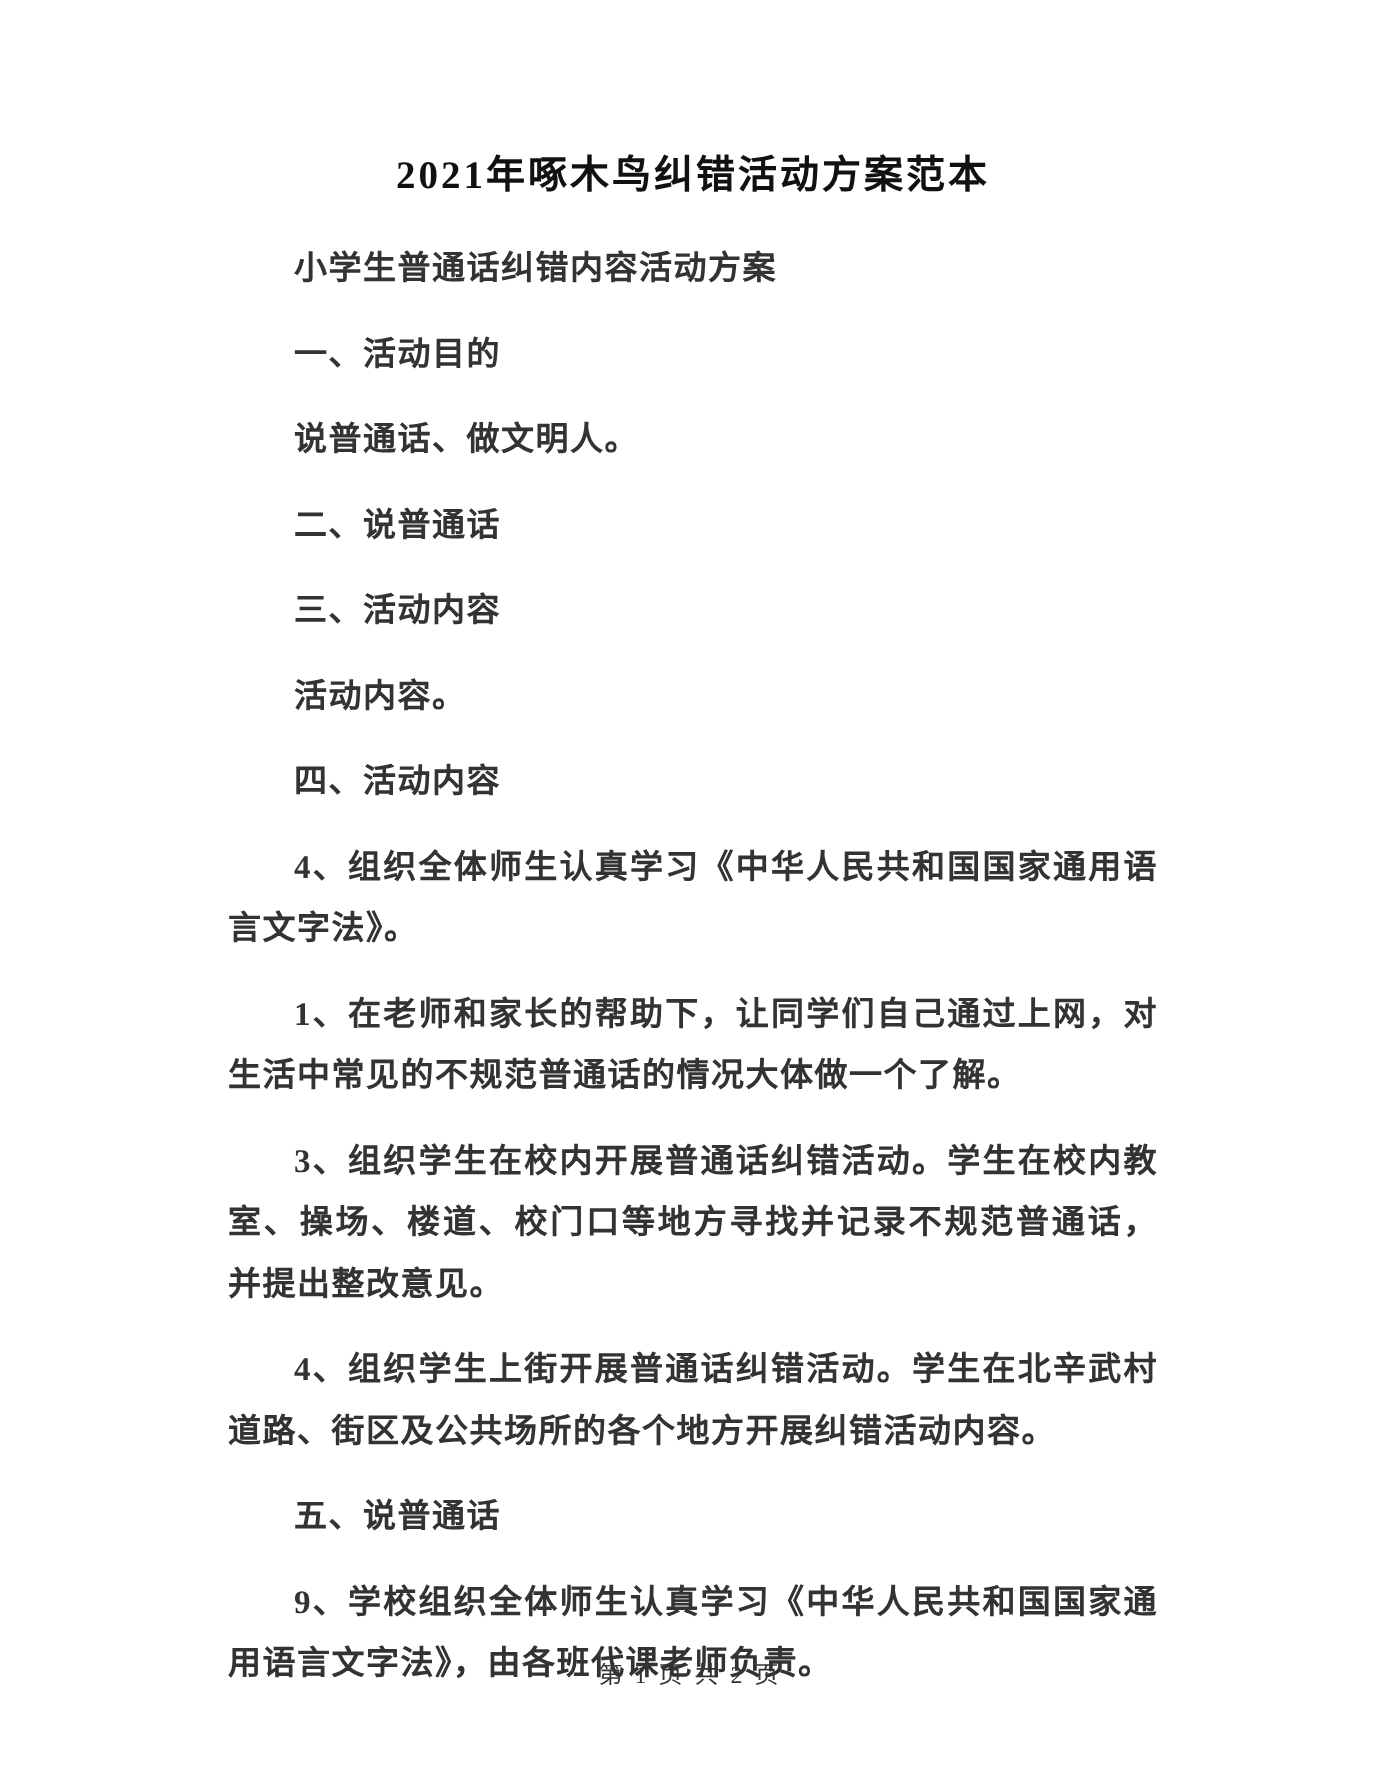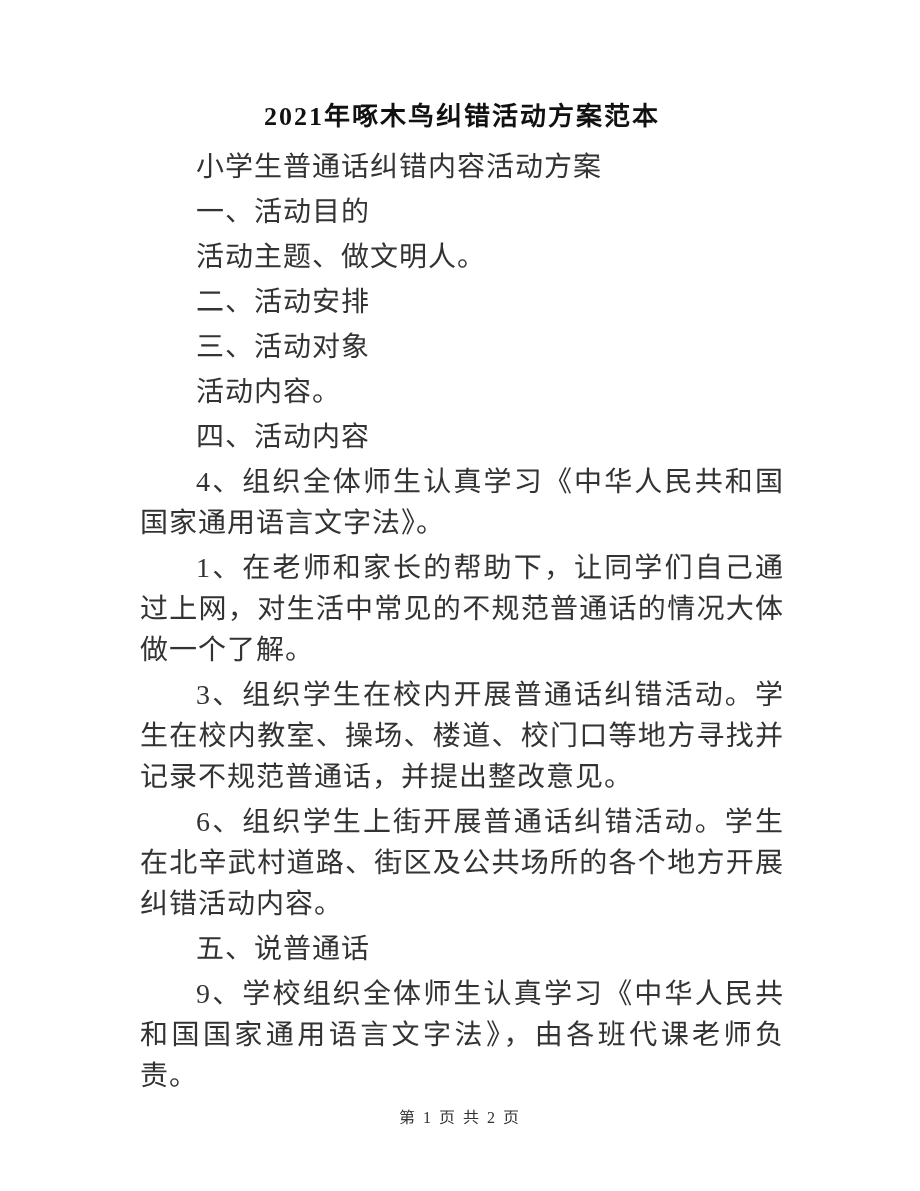--- a/index.html
+++ b/index.html
@@ -26,29 +26,29 @@
     margin: 0 0 4px 0;
     font-size: 26px;
     font-weight: bold;
     letter-spacing: 2px;
     line-height: 50px;
     text-align: center;
     color: var(--title-color, #111111);
     font-family: "Liberation Serif", "DejaVu Serif", serif;
   }
   .paragraphs p {
-    margin: 4px;
+    margin: 16px;
     text-indent: 2em;
-    font-size: 28px;
+    font-size: 22px;
     line-height: 41px;
     letter-spacing: 1px;
     text-align: justify;
     text-justify: inter-ideograph;
     color: var(--body-color, #333333);
-    font-weight: 400;
+    font-weight: 700;
   }
   .page-footer {
     position: absolute;
     left: 0;
     right: 0;
     top: 1106px;
     text-align: center;
     font-size: 16px;
     letter-spacing: 2px;
     line-height: 24px;
@@ -57,29 +57,29 @@
 </style>
 </head>
 <body>
 
 <div class="page">
   <div class="content">
     <h1 class="doc-title">2021年啄木鸟纠错活动方案范本</h1>
     <div class="paragraphs" id="paragraphs">
         <p>小学生普通话纠错内容活动方案</p>
         <p>一、活动目的</p>
-        <p>活动主题、做文明人。</p>
-        <p>二、活动安排</p>
-        <p>三、活动对象</p>
+        <p>说普通话、做文明人。</p>
+        <p>二、说普通话</p>
+        <p>三、活动内容</p>
         <p>活动内容。</p>
         <p>四、活动内容</p>
         <p>4、组织全体师生认真学习《中华人民共和国国家通用语言文字法》。</p>
         <p>1、在老师和家长的帮助下，让同学们自己通过上网，对生活中常见的不规范普通话的情况大体做一个了解。</p>
         <p>3、组织学生在校内开展普通话纠错活动。学生在校内教室、操场、楼道、校门口等地方寻找并记录不规范普通话，并提出整改意见。</p>
-        <p>6、组织学生上街开展普通话纠错活动。学生在北辛武村道路、街区及公共场所的各个地方开展纠错活动内容。</p>
+        <p>4、组织学生上街开展普通话纠错活动。学生在北辛武村道路、街区及公共场所的各个地方开展纠错活动内容。</p>
         <p>五、说普通话</p>
         <p>9、学校组织全体师生认真学习《中华人民共和国国家通用语言文字法》，由各班代课老师负责。</p>
       </div>
   </div>
   <div class="page-footer">
     <span>第 1 页 共 2 页</span>
   </div>
 </div>
 
 </body></html>

